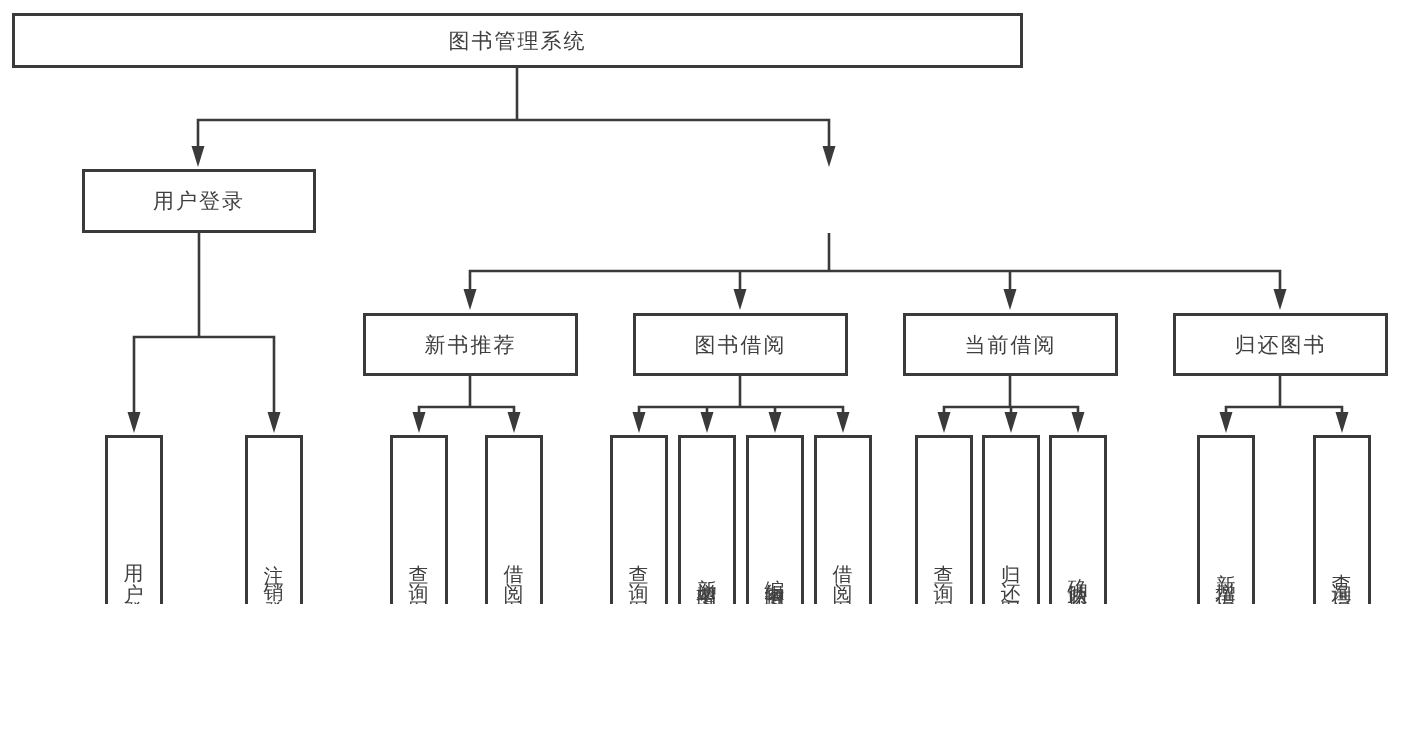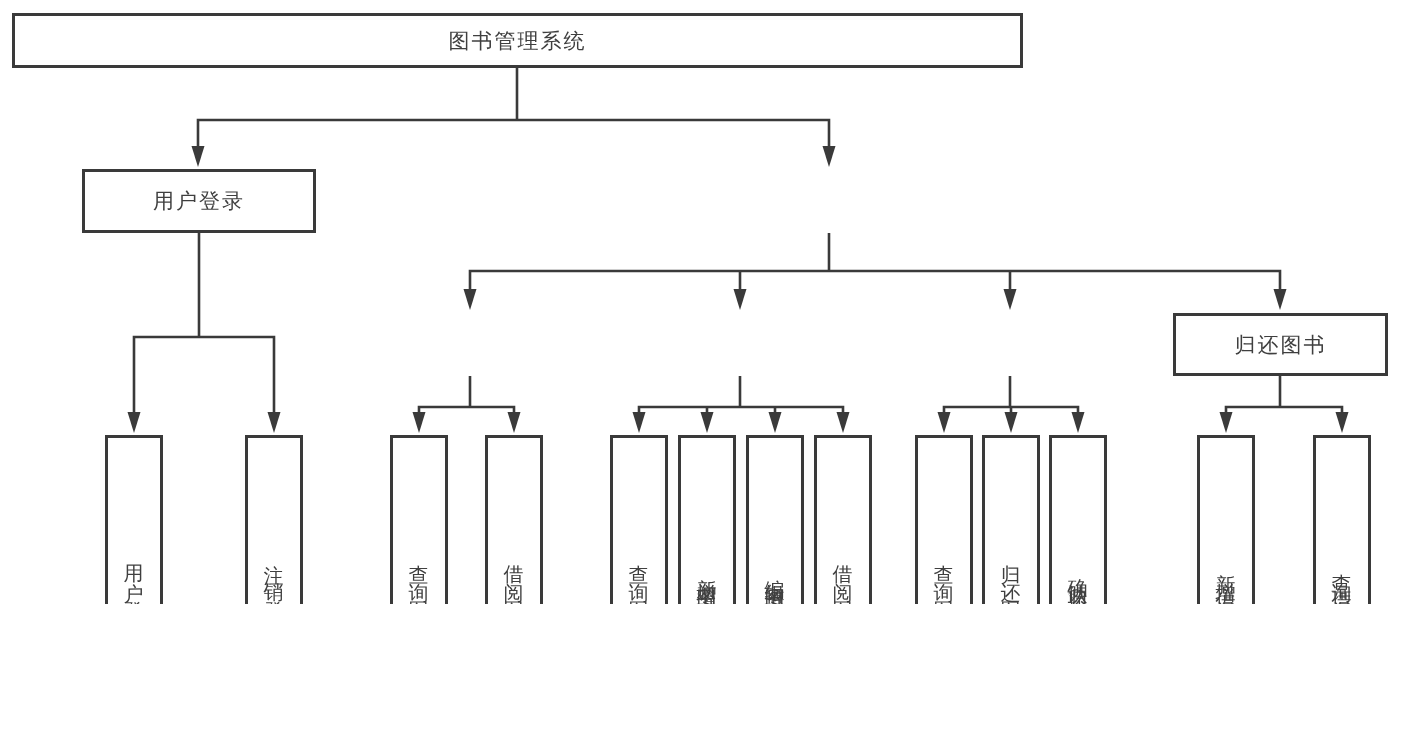--- a/index.html
+++ b/index.html
@@ -106,20 +106,29 @@
   </svg>
 
   <div class="node hbox" style="left:12px;top:13px;width:1011px;height:55px">
     <span class="label">图书管理系统</span>
   </div>
 
   <div class="node hbox" style="left:82px;top:169px;width:234px;height:64px">
     <span class="label">用户登录</span>
   </div>
 
+  <div class="node hbox" style="left:363px;top:313px;width:215px;height:63px">
+    <span class="label">新书推荐</span>
+  </div>
+  <div class="node hbox" style="left:633px;top:313px;width:215px;height:63px">
+    <span class="label">图书借阅</span>
+  </div>
+  <div class="node hbox" style="left:903px;top:313px;width:215px;height:63px">
+    <span class="label">当前借阅</span>
+  </div>
   <div class="node hbox" style="left:1173px;top:313px;width:215px;height:63px">
     <span class="label">归还图书</span>
   </div>
 
   <div class="node vbox" style="left:105px;top:435px;width:58px;height:300px">
     <span class="vtext" style="letter-spacing: 18px;">用户登录</span>
   </div>
   <div class="node vbox" style="left:245px;top:435px;width:58px;height:300px">
     <span class="vtext" style="letter-spacing: 18px;">注销登录</span>
   </div>

